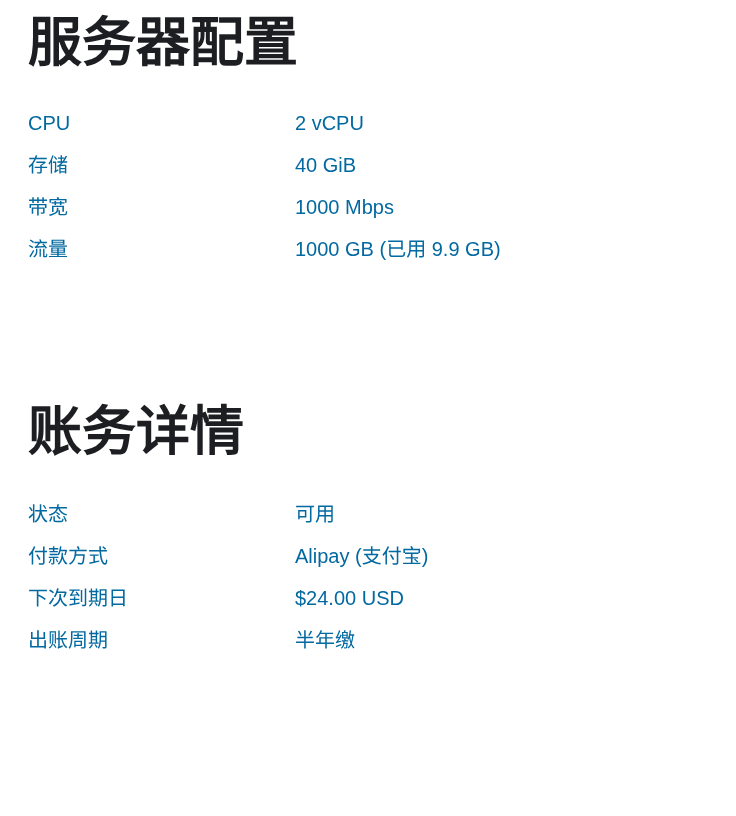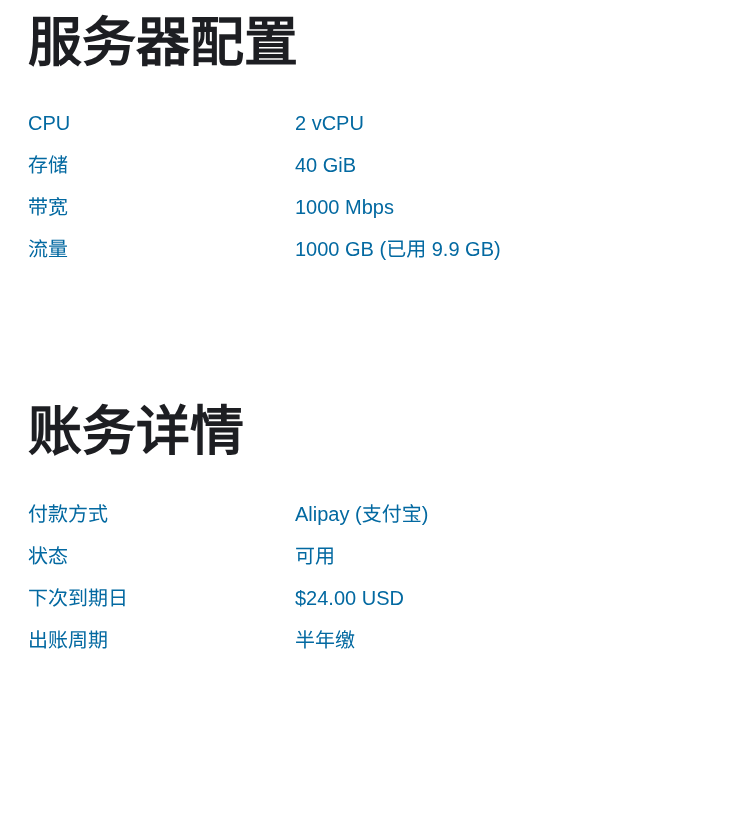--- a/index.html
+++ b/index.html
@@ -99,26 +99,26 @@
         </tr>
       </tbody>
     </table>
   </section>
 
   <section class="section section-billing">
     <h1 class="heading">账务详情</h1>
     <table class="billing-table">
       <tbody>
         <tr>
+          <td class="cell-label">状态</td>
+          <td class="cell-value">可用</td>
+        </tr>
+        <tr>
           <td class="cell-label">付款方式</td>
           <td class="cell-value">Alipay (支付宝)</td>
-        </tr>
-        <tr>
-          <td class="cell-label">状态</td>
-          <td class="cell-value">可用</td>
         </tr>
         <tr>
           <td class="cell-label">下次到期日</td>
           <td class="cell-value">$24.00 USD</td>
         </tr>
         <tr>
           <td class="cell-label">出账周期</td>
           <td class="cell-value">半年缴</td>
         </tr>
       </tbody>

